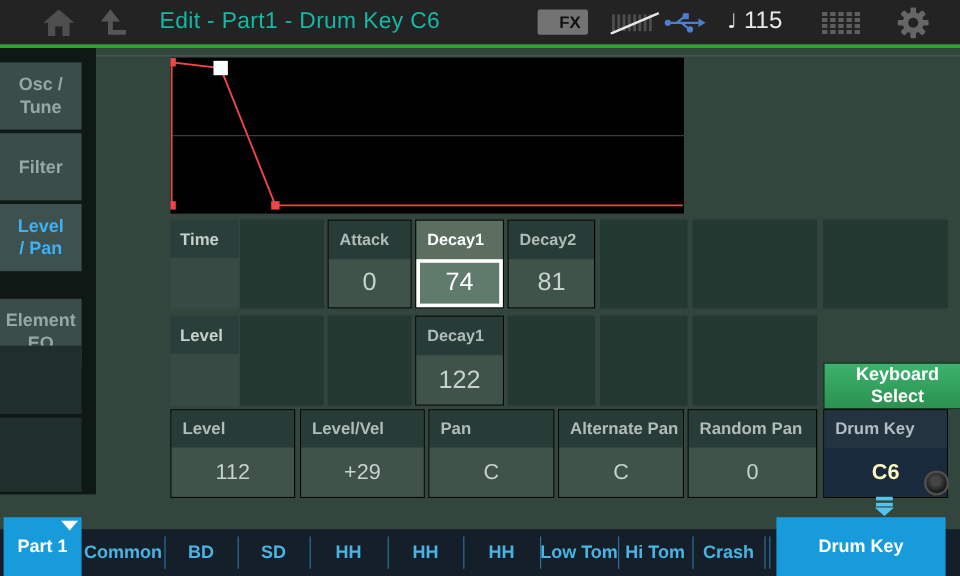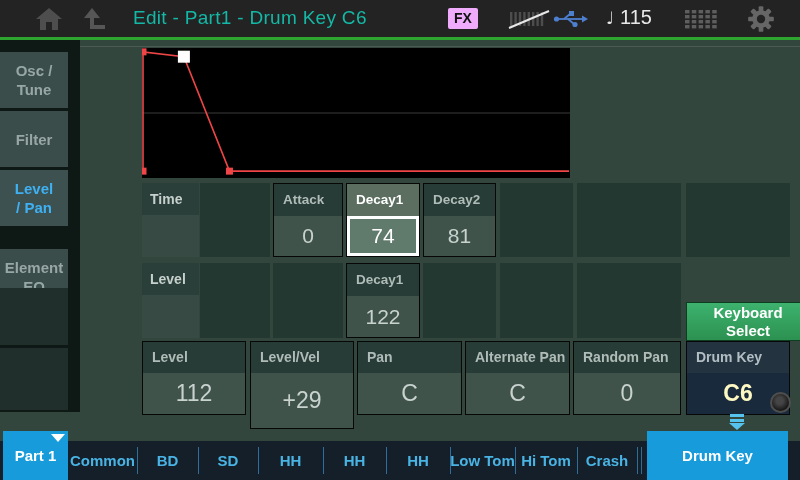--- a/index.html
+++ b/index.html
@@ -7,22 +7,22 @@
     width:800px;height:480px;position:relative;overflow:hidden;
     background:#33463e;
     font-family:"Liberation Sans","DejaVu Sans",sans-serif;
     -webkit-font-smoothing:antialiased;
   }
   .abs{position:absolute;}
   
   .topbar{left:0;top:0;width:800px;height:37px;background:#232323;}
   .greenline{left:0;top:37px;width:800px;height:3px;background:#2ea52e;}
   .tb-title{left:133px;top:7px;font-size:19px;color:#14b8a6;letter-spacing:.3px;}
-  .fx-badge{left:448px;top:8px;width:30px;height:21px;background:#f0abfc;border-radius:2px;
-    color:#111;font-weight:bold;font-size:14px;text-align:center;line-height:21px;}
+  .fx-badge{left:448px;top:8px;width:30px;height:21px;background:#737373;border-radius:2px;
+    color:#111;font-weight:bold;font-size:14px;text-align:center;line-height:21px;padding-left:12px;}
   .tempo{left:606px;top:6px;font-size:20px;color:#e8e8e8;}
   .tempo .note{font-family:"DejaVu Sans",sans-serif;font-size:17px;margin-right:6px;}
   
   .sidebar{left:0;top:40px;width:80px;height:372px;background:#0e1815;}
   .side-tab{left:0;width:68px;height:56px;background:#3a4d4b;color:#97a7a5;
     font-weight:bold;font-size:15px;display:flex;flex-direction:column;
     align-items:center;justify-content:center;line-height:19px;}
   .side-tab.sel{background:#3d5151;color:#3fb1f2;}
   .side-tab.blank{background:#202f2b;}
   .side-tab span{display:block;}
@@ -36,21 +36,21 @@
   .fcell .vl{position:absolute;top:32px;left:0;right:0;bottom:0;background:#3f534b;
     display:flex;align-items:center;justify-content:center;font-size:21px;color:#c8d2ce;box-sizing:border-box;}
   .fcell.sel .hd{background:#5b6e60;color:#ffffff;}
   .fcell.sel .vl{background:#607a6c;border:3px solid #ffffff;color:#ffffff;}
   .lcell{box-sizing:border-box;}
   .lcell .hd{height:32px;line-height:32px;padding-left:8px;font-size:14px;font-weight:bold;
     background:#2b3f3a;color:#c6d0cc;}
   .lcell .vl{position:absolute;top:32px;left:0;right:0;bottom:0;background:#374b44;}
   .ecell{background:#243832;}
   .brow .hd{height:31px;line-height:31px;font-size:14px;}
-  .brow .vl{top:31px;font-size:23px;}
+  .brow .vl{top:31px;font-size:18px;}
   .dk .hd{background:#233440;color:#b2bec4;}
   .dk .vl{background:#182a3b;color:#fef9c3;font-weight:bold;}
   .knob{left:770px;top:392px;width:17px;height:17px;border-radius:50%;
     background:radial-gradient(circle at 45% 40%, #454545 25%, #181818 70%);
     border:2px solid #4e4e4e;box-sizing:content-box;}
   .kbd-select{left:686px;top:302px;width:124px;height:39px;
     background:linear-gradient(#3db26e,#2c9151);color:#fff;font-weight:bold;font-size:15px;
     display:flex;flex-direction:column;align-items:center;justify-content:center;line-height:18px;
     border:1px solid #0e3d22;box-sizing:border-box;}
   
@@ -233,21 +233,21 @@
 
 <div class="abs kbd-select">
   <span>Keyboard</span>
   <span>Select</span>
 </div>
 
 <div class="abs fcell brow" style="left:142px;top:341px;width:104px;height:74px;">
   <div class="hd">Level</div>
   <div class="vl">112</div>
 </div>
-<div class="abs fcell brow" style="left:250px;top:341px;width:104px;height:88px;">
+<div class="abs fcell brow" style="left:250px;top:341px;width:104px;height:74px;">
   <div class="hd">Level/Vel</div>
   <div class="vl">+29</div>
 </div>
 <div class="abs fcell brow" style="left:357px;top:341px;width:105px;height:74px;">
   <div class="hd">Pan</div>
   <div class="vl">C</div>
 </div>
 <div class="abs fcell brow" style="left:465px;top:341px;width:105px;height:74px;">
   <div class="hd">Alternate Pan</div>
   <div class="vl">C</div>

